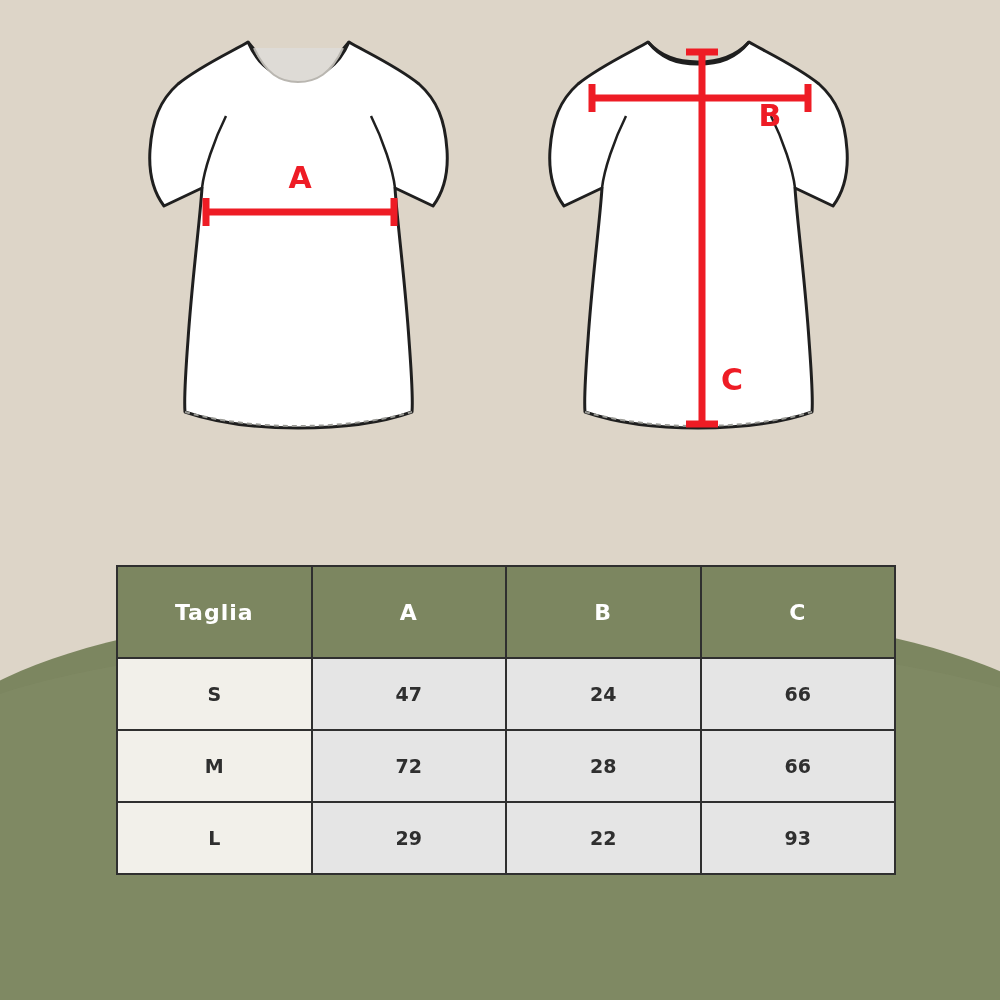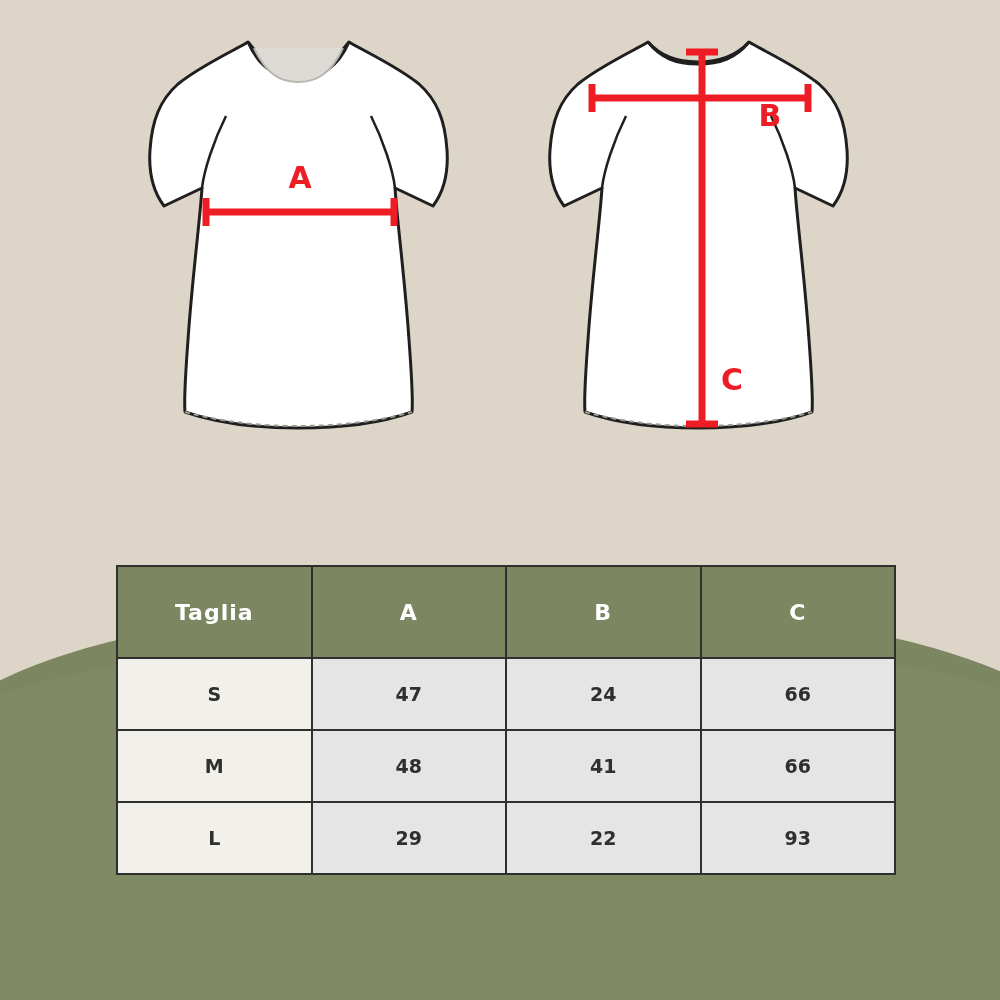--- a/index.html
+++ b/index.html
@@ -184,22 +184,22 @@
     </thead>
     <tbody>
       <tr>
         <td>S</td>
         <td>47</td>
         <td>24</td>
         <td>66</td>
       </tr>
       <tr>
         <td>M</td>
-        <td>48</td>
-        <td>41</td>
+        <td>72</td>
+        <td>28</td>
         <td>66</td>
       </tr>
       <tr>
         <td>L</td>
         <td>29</td>
         <td>22</td>
         <td>93</td>
       </tr>
     </tbody>
   </table>

